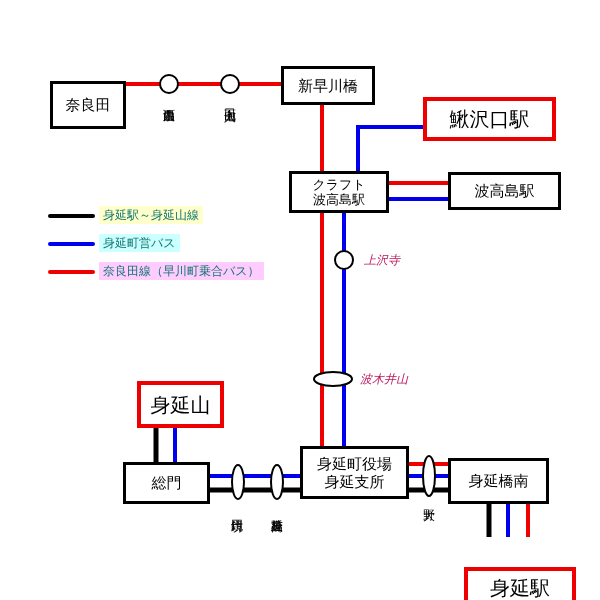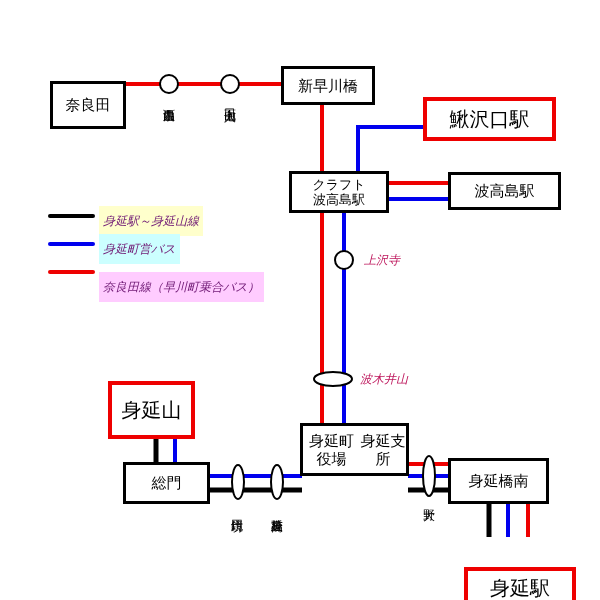--- a/index.html
+++ b/index.html
@@ -6,21 +6,21 @@
   body { width: 600px; height: 600px; position: relative; overflow: hidden;
          font-family: "DejaVu Sans", "Liberation Sans", sans-serif; }
   svg { position: absolute; left: 0; top: 0; }
   .box { position: absolute; box-sizing: border-box; background: #fff;
          border: 3px solid #000; display: flex; align-items: center; justify-content: center;
          text-align: center; color: #000; font-size: 15px; line-height: 18px; }
   .box.term { border: 4px solid #ee0000; font-size: 20px; margin-top: 31px; }
   .vlabel { position: absolute; font-size: 12px; line-height: 14px; width: 14px;
             text-align: center; color: #000; writing-mode: vertical-rl; text-orientation: upright; }
   .hlabel { position: absolute; font-size: 12px; line-height: 14px; color: #be185d; white-space: nowrap; font-style: italic; }
-  .legend-text { position: absolute; font-size: 12px; line-height: 16px; padding: 7px 4px; color: #701a75; white-space: nowrap; font-style: italic; }
+  .legend-text { position: absolute; font-size: 12px; line-height: 16px; padding: 1px 4px; color: #0f766e; white-space: nowrap; }
 </style>
 </head>
 <body>
 
 <svg width="600" height="600">
 
   <line x1="125" y1="84" x2="282" y2="84" stroke="#ee0000" stroke-width="4"></line>
   <line x1="322" y1="103" x2="322" y2="172" stroke="#ee0000" stroke-width="4"></line>
   <line x1="388" y1="183" x2="448" y2="183" stroke="#ee0000" stroke-width="4"></line>
   <line x1="322" y1="207" x2="322" y2="448" stroke="#ee0000" stroke-width="4"></line>
@@ -54,32 +54,32 @@
 </svg>
 
 <div class="box" style="left:50px;top:64px;width:76px;height:48px;margin-top:17px;">奈良田</div>
 <div class="box" style="left:281px;top:66px;width:94px;height:39px;">新早川橋</div>
 <div class="box term" style="left:423px;top:66px;width:133px;height:44px;">鰍沢口駅</div>
 <div class="box" style="left:289px;top:171px;width:100px;height:42px;font-size:13px;line-height:15px;flex-direction:column;">
   <span>クラフト</span>
   <span>波高島駅</span>
 </div>
 <div class="box" style="left:448px;top:172px;width:113px;height:38px;">波高島駅</div>
-<div class="box term" style="left:108px;top:350px;width:87px;height:58px;">身延山</div>
+<div class="box term" style="left:137px;top:350px;width:87px;height:47px;">身延山</div>
 <div class="box" style="left:123px;top:462px;width:87px;height:42px;">総門</div>
-<div class="box" style="left:300px;top:423px;width:109px;height:53px;">
+<div class="box" style="left:300px;top:446px;width:109px;height:53px;flex-direction:column;">
   <span>身延町役場</span>
   <span>身延支所</span>
 </div>
 <div class="box" style="left:448px;top:458px;width:101px;height:46px;">身延橋南</div>
 <div class="box term" style="left:464px;top:536px;width:112px;height:42px;">身延駅</div>
 
 <div class="vlabel" style="left:162px;top:100px;">西山温泉</div>
 <div class="vlabel" style="left:223px;top:100px;">七面山入口</div>
 <div class="hlabel" style="left:364px;top:253px;">上沢寺</div>
 <div class="hlabel" style="left:360px;top:372px;text-align:center;">波木井山</div>
 <div class="vlabel" style="left:230px;top:510px;">鏡円坊</div>
 <div class="vlabel" style="left:270px;top:510px;">身延高校</div>
 <div class="vlabel" style="left:422px;top:500px;">大野</div>
 
 <div class="legend-text" style="left:99px;top:206px;background:#ffffcc;">身延駅～身延山線</div>
 <div class="legend-text" style="left:99px;top:234px;background:#ccffff;">身延町営バス</div>
-<div class="legend-text" style="left:99px;top:272px;background:#ffccff;">奈良田線（早川町乗合バス）</div>
+<div class="legend-text" style="left:99px;top:262px;background:#ffccff;">奈良田線（早川町乗合バス）</div>
 
 </body></html>

